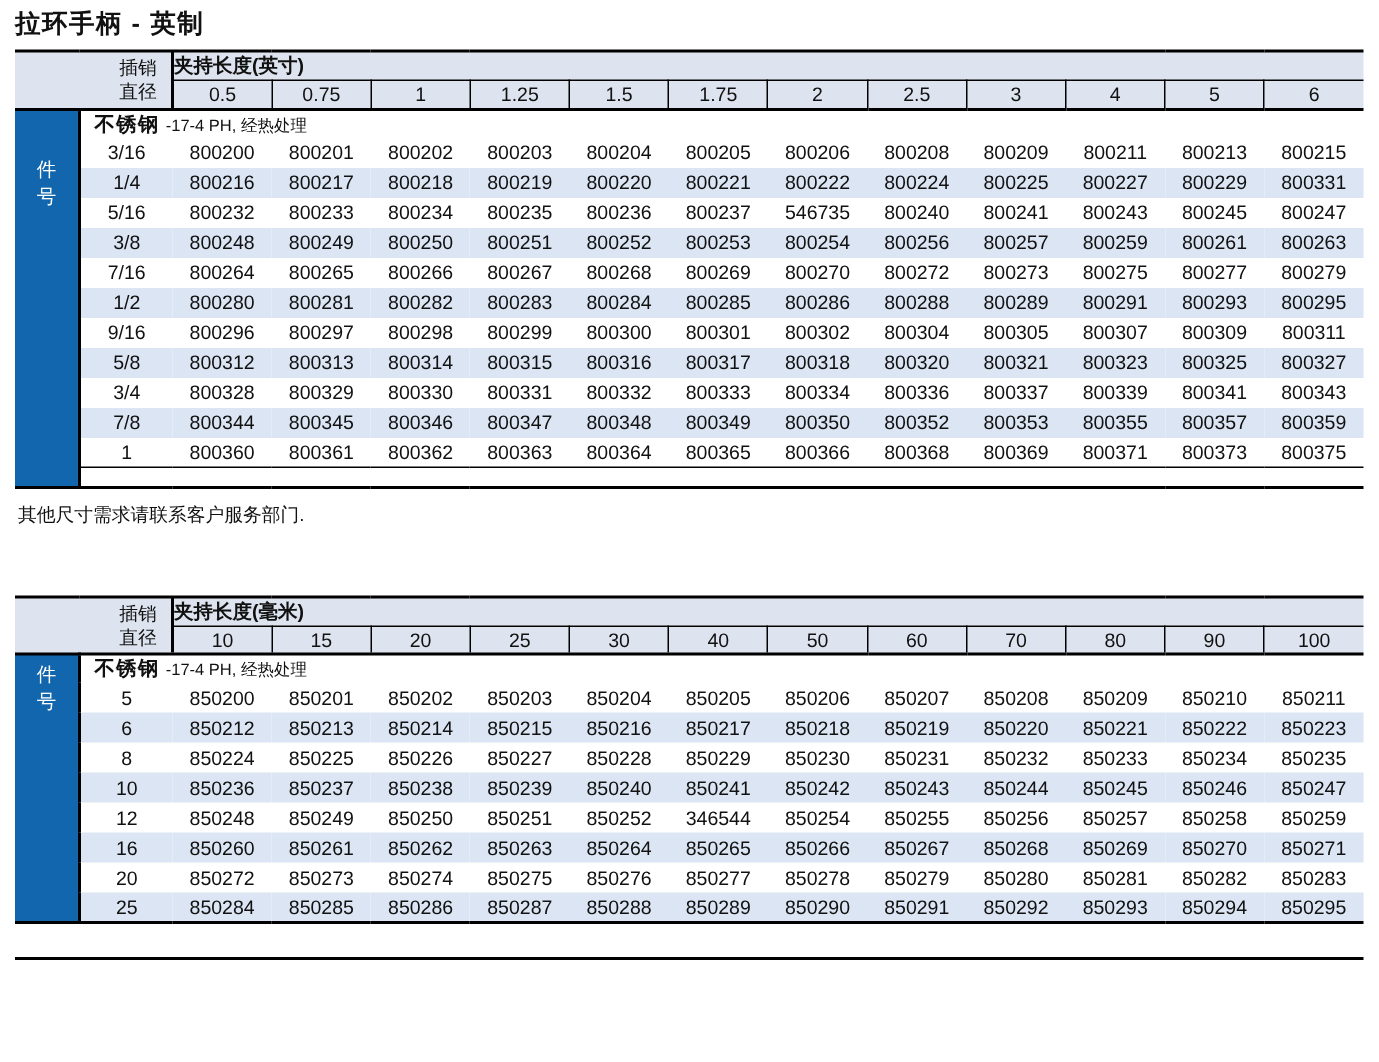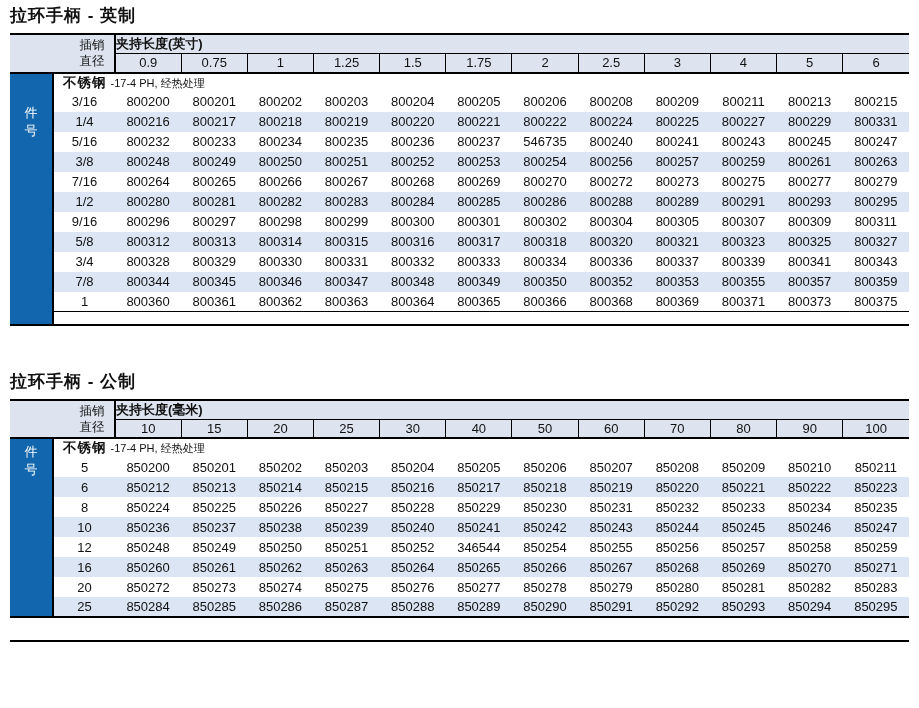--- a/index.html
+++ b/index.html
@@ -96,21 +96,21 @@
       </colgroup>
       <thead>
         <tr class="head-row-1">
           <th class="pin-head" colspan="2" rowspan="2">
             <span>插销</span><br>
             <span>直径</span>
           </th>
           <th class="span-head" colspan="12">夹持长度(英寸)</th>
         </tr>
         <tr class="head-row-2">
-            <th>0.9</th>
+            <th>0.5</th>
             <th>0.75</th>
             <th>1</th>
             <th>1.25</th>
             <th>1.5</th>
             <th>1.75</th>
             <th>2</th>
             <th>2.5</th>
             <th>3</th>
             <th>4</th>
             <th>5</th>
@@ -292,24 +292,24 @@
             <td>800369</td>
             <td>800371</td>
             <td>800373</td>
             <td>800375</td>
           </tr>
           <tr class="blank-row">
             <td colspan="13"></td>
           </tr>
         </tbody>
     </table>
+    <p class="footnote">其他尺寸需求请联系客户服务部门.</p>
   </section>
 
   <section class="sec-metric">
-    <h1 class="title">拉环手柄 - 公制</h1>
     <table class="parts">
       <colgroup>
         <col class="c-strip">
           <col class="c-label">
         <col>
           <col>
           <col>
           <col>
           <col>
           <col>

